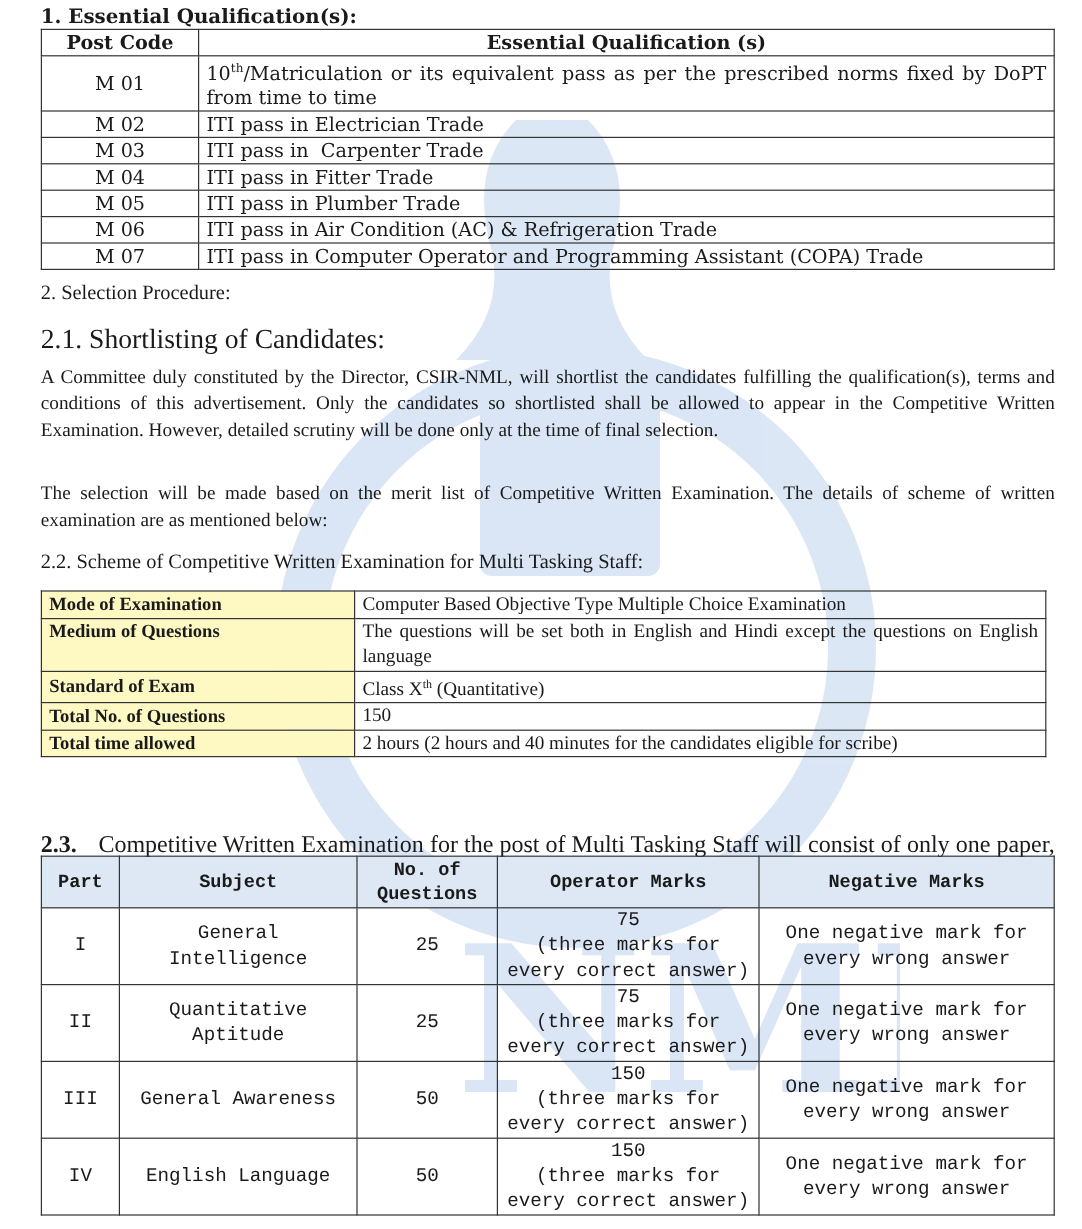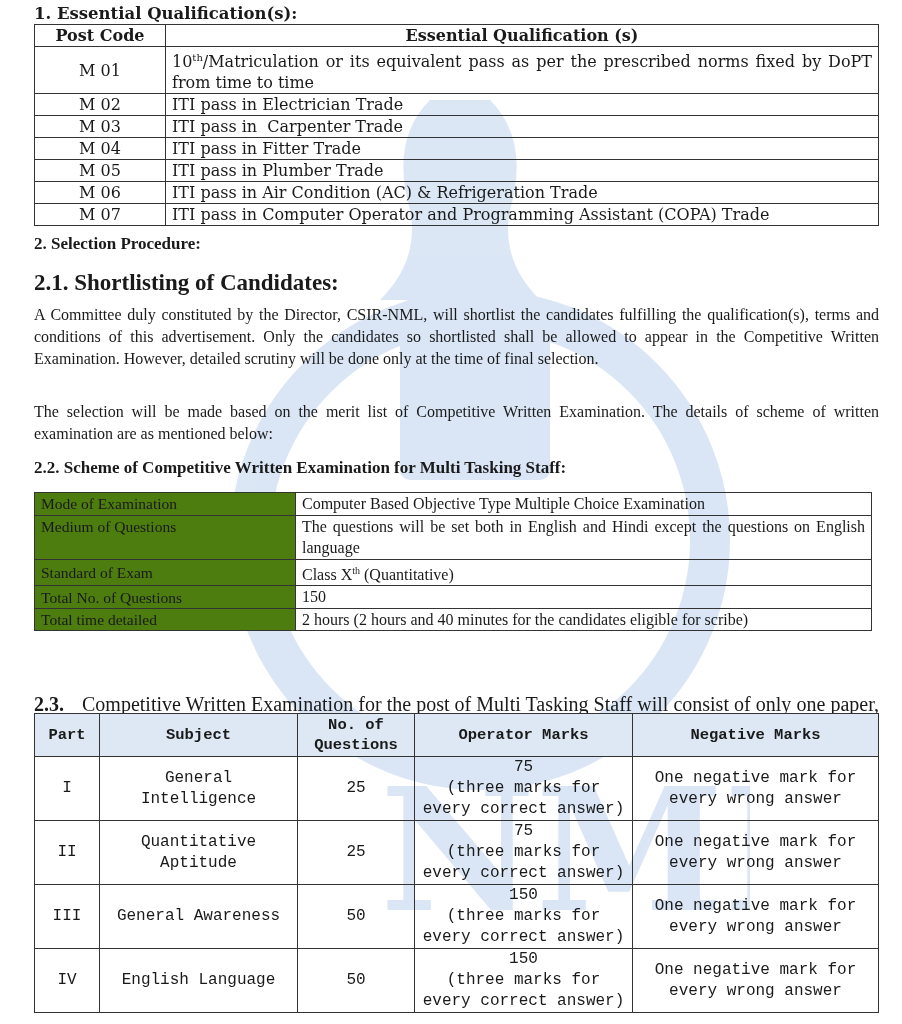--- a/index.html
+++ b/index.html
@@ -9,24 +9,24 @@
   }
   .watermark { position: absolute; left: 230px; top: 40px; width: 520px; height: 900px; pointer-events: none; z-index: 0; }
   .page { position: relative; z-index: 1; padding: 0 0 0 34px; }
   .h1 { font-weight: bold; font-size: 16.5px; position: absolute; left: 34px; top: 4px; }
   table { border-collapse: collapse; position: absolute; }
   td, th { border: 1px solid #333; padding: 0 6px; font-size: 16px; line-height: 21px; vertical-align: middle; }
   th { font-weight: bold; }
   .qual { left: 34px; top: 24px; width: 845px; }
   .qual th { text-align: center; line-height: 21px; }
   .qual td.code { text-align: center; width: 118px; }
-  .sec { position: absolute; left: 34px; font-weight: bold; font-size: 15.5px; }
+  .sec { position: absolute; left: 34px; font-weight: normal; font-size: 15.5px; }
   .para { position: absolute; left: 34px; width: 845px; font-size: 16px; line-height: 22px; text-align: justify; font-family: "Liberation Serif", serif; }
   .scheme { left: 34px; top: 492px; width: 838px; }
-  .scheme td.k { background: #4d7c0f; font-weight: normal; width: 248px; line-height: 21px; font-size: 15.5px; }
+  .scheme td.k { background: #fef9c3; font-weight: bold; width: 248px; line-height: 21px; font-size: 15.5px; }
   .scheme td.v { line-height: 21.5px; font-size: 16px; margin-top: 28px; }
   .para23 { position: absolute; left: 34px; top: 694px; width: 845px; font-size: 20px; line-height: 21px; }
   .para23 b { display: inline-block; width: 48px; }
   .parts { left: 34px; top: 713px; width: 845px; }
   .parts th { background: #dde8f4; font-size: 15.5px; line-height: 20px; height: 42px; text-align: center; }
   .parts td { height: 61px; text-align: center; line-height: 21px; }
   .parts td.subj { text-align: center; }
 </style>
 </head>
 <body>
@@ -98,21 +98,21 @@
     </tr>
     <tr>
       <td class="k">Standard of Exam</td>
       <td class="v"><span>Class X</span><sup style="font-size:10px">th</sup><span> (Quantitative)</span></td>
     </tr>
     <tr>
       <td class="k">Total No. of Questions</td>
       <td class="v">150</td>
     </tr>
     <tr>
-      <td class="k" style="vertical-align:top">Total time detailed</td>
+      <td class="k" style="vertical-align:top">Total time allowed</td>
       <td class="v" style="text-align:justify">2 hours (2 hours and 40 minutes for the candidates eligible for scribe)</td>
     </tr>
   </tbody>
     </table>
 
   <div class="para23" style="font-family:'Liberation Serif',serif;">
     <div style="display:flex">
       <b style="flex:0 0 48px">2.3.</b>
       <span style="text-align:justify">Competitive Written Examination for the post of Multi Tasking Staff will consist of only one paper, with four (04) parts as detailed below:</span>
     </div>

